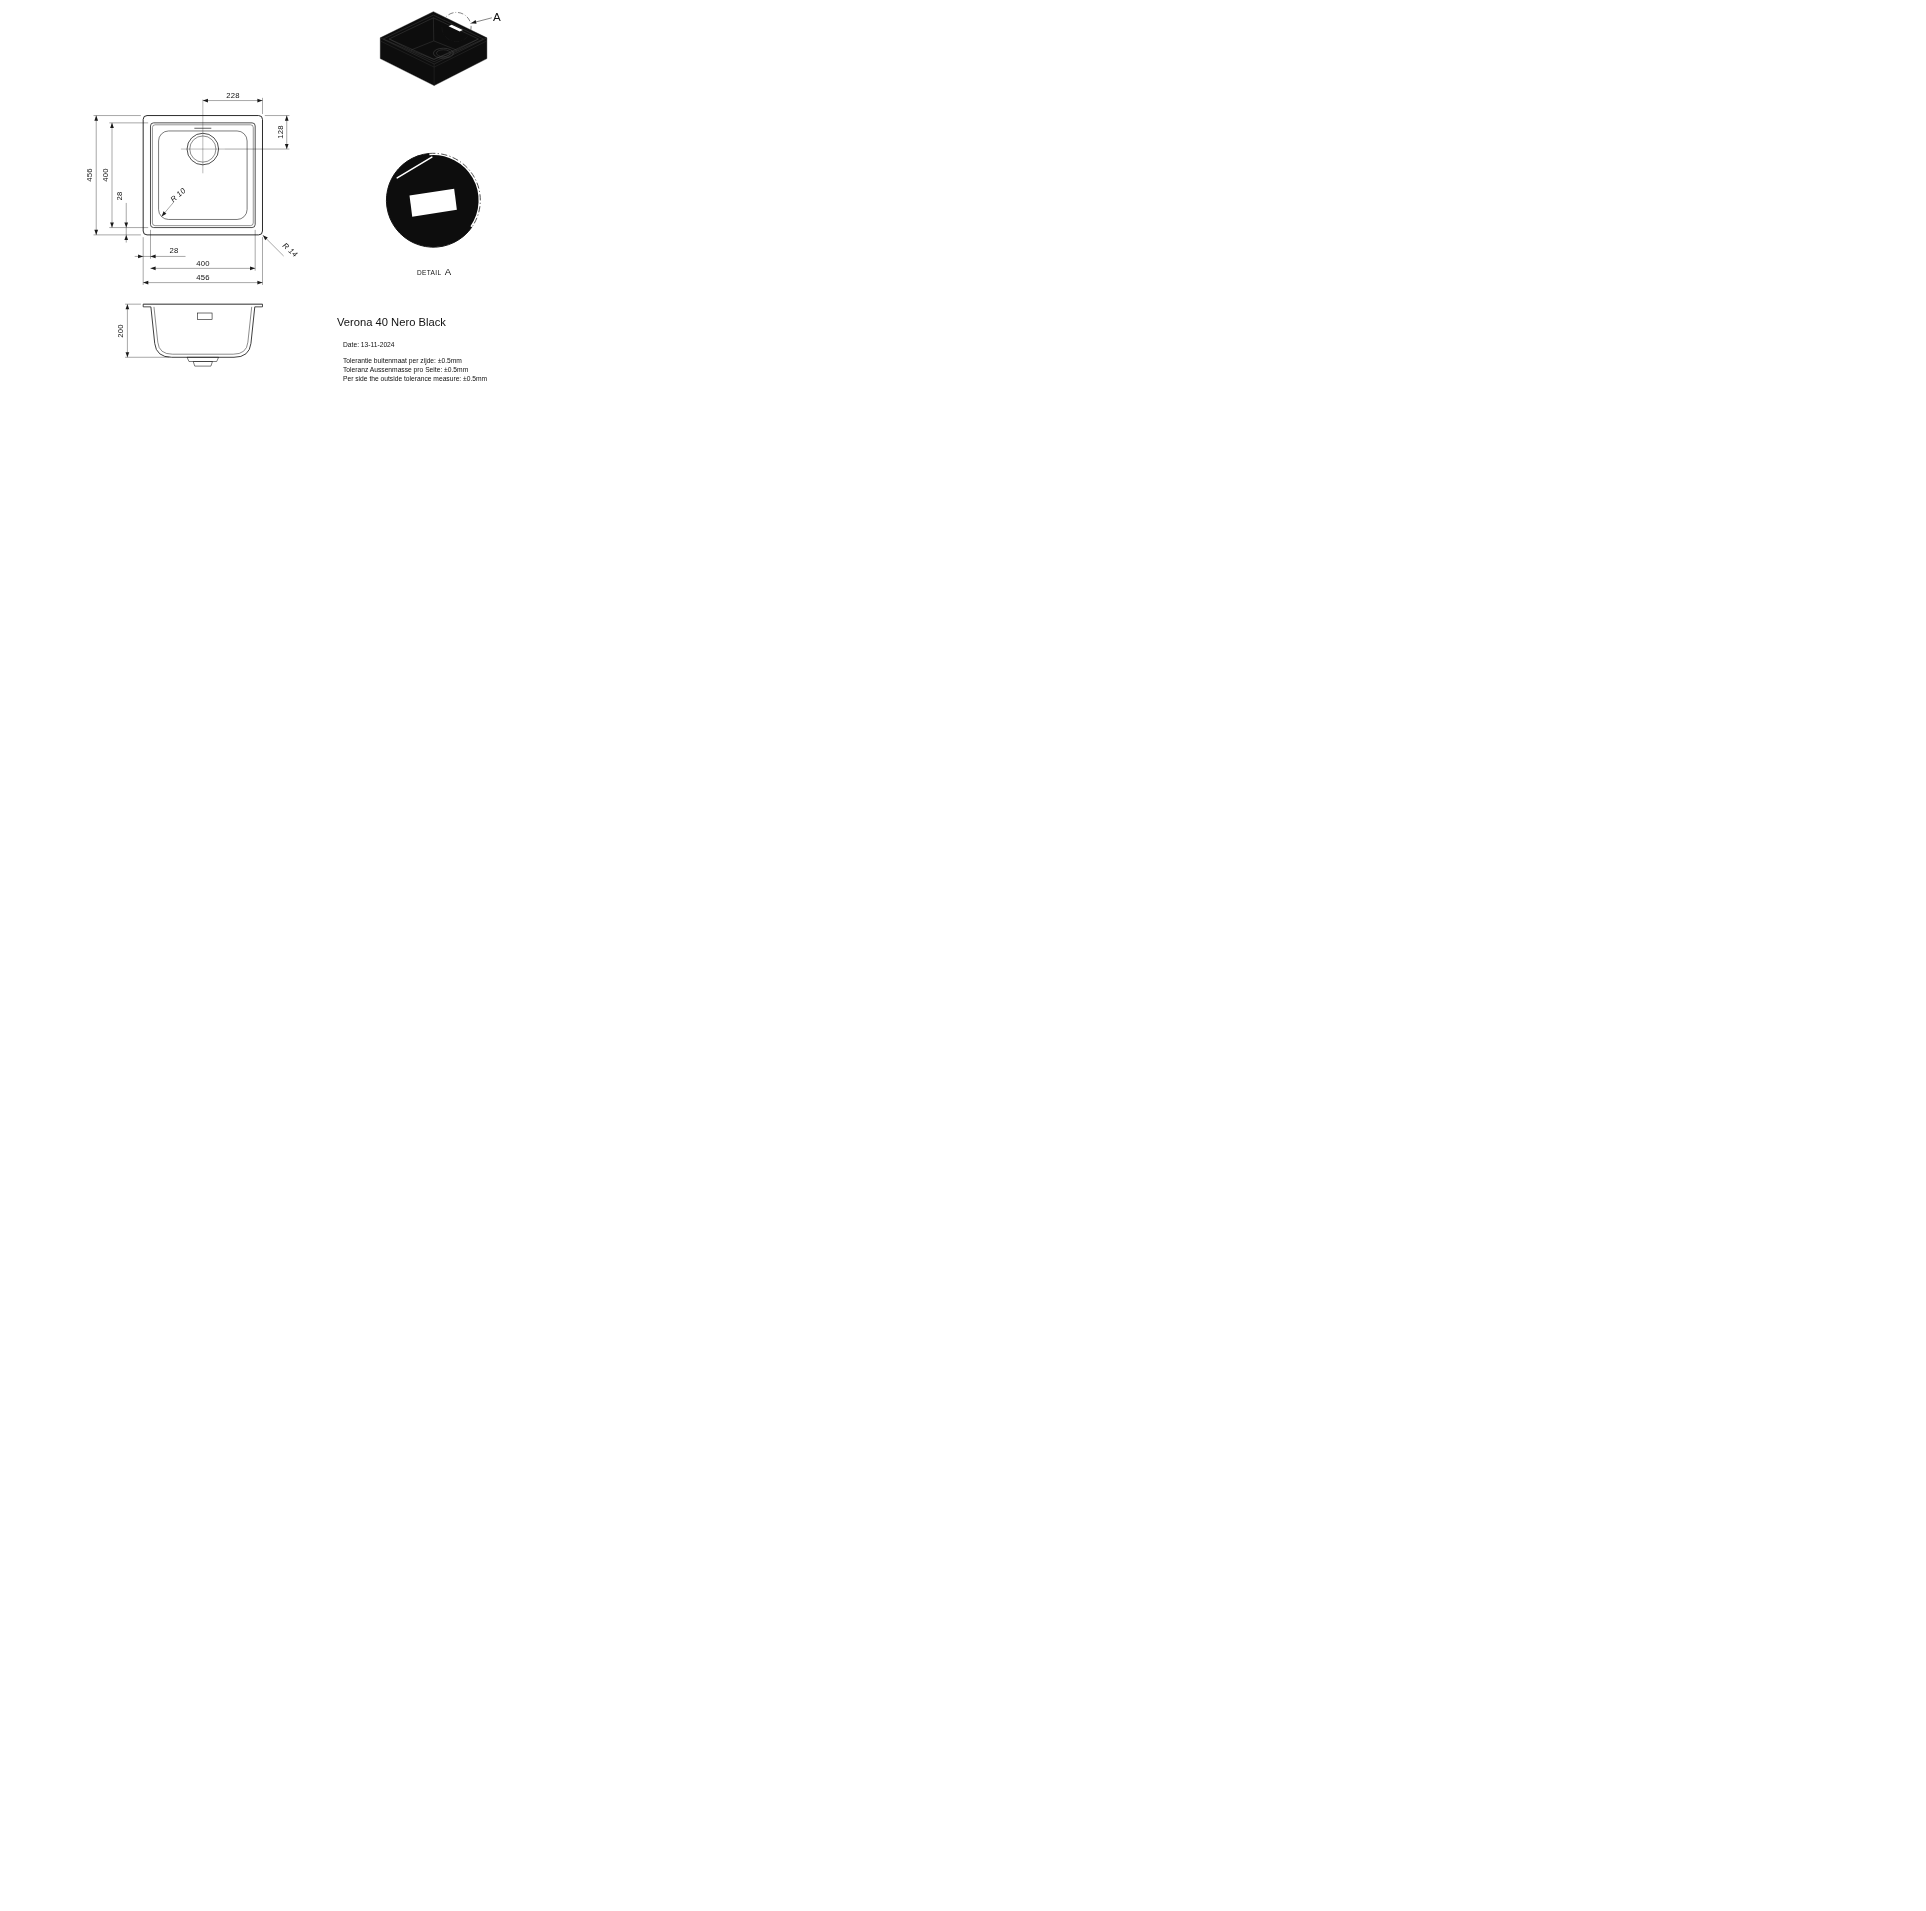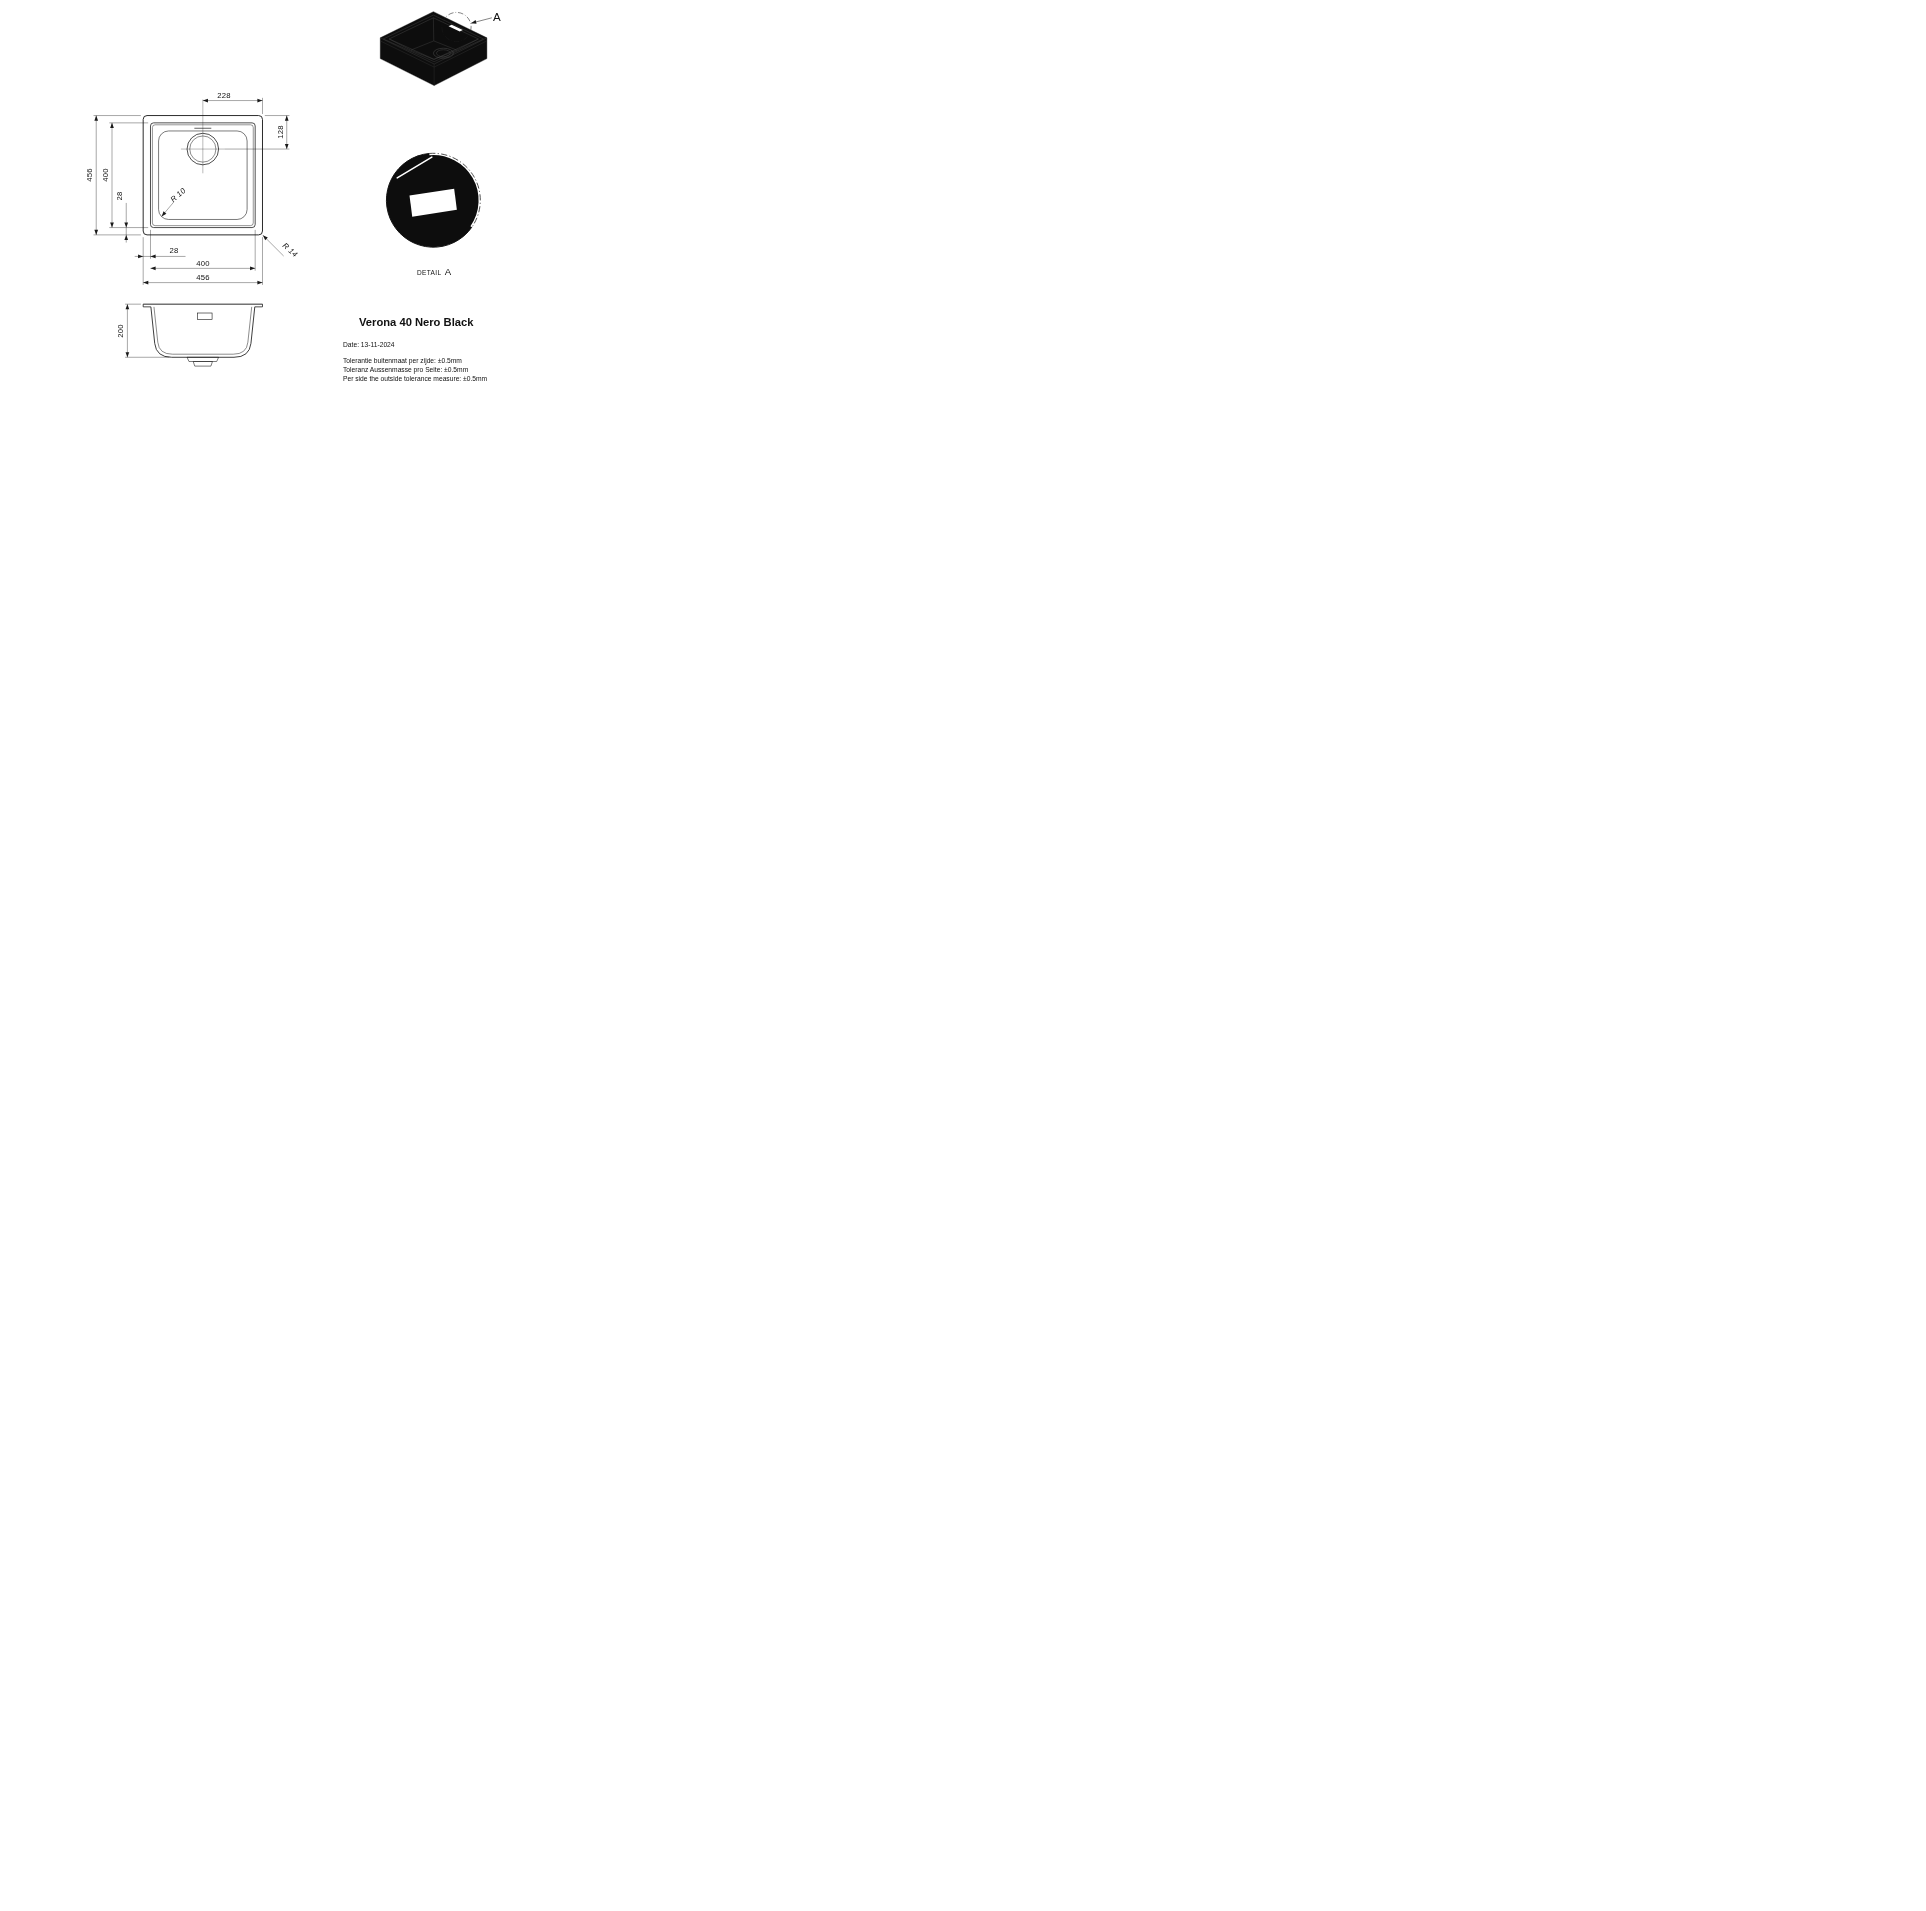--- a/index.html
+++ b/index.html
@@ -25,21 +25,21 @@
   .rot-r14{transform:translate(-50%,-50%) rotate(41deg);}
   .marker-a{font-size:11.6px;}
   .detail-caption{
     position:absolute;left:434px;top:271px;
     transform:translate(-50%,-50%);
     color:#111;white-space:nowrap;
     display:flex;align-items:baseline;gap:3.1px;
   }
   .detail-caption .d-word{font-size:6.5px;letter-spacing:0.4px;}
   .detail-caption .d-letter{font-size:9.6px;}
-  .titleblock{position:absolute;left:359px;top:316px;color:#111;font-weight:bold;}
+  .titleblock{position:absolute;left:337px;top:316px;color:#111;}
   .product-title{font-size:11.2px;}
   .date-line{position:absolute;left:343px;top:341px;font-size:6.7px;color:#111;}
   .tolerances{position:absolute;left:343px;top:357px;font-size:6.7px;line-height:8.9px;color:#111;}
 </style>
 </head>
 <body>
 
 <div id="canvas">
 
   <svg viewBox="0 0 1403 992" width="540" height="382">
@@ -135,21 +135,21 @@
     <g>
       <circle cx="1126" cy="520" r="122" fill="#0d0d0d"></circle>
       <path d="M1115.4,398.5 A122,122 0 0 1 1225.9,590" stroke="#ffffff" stroke-width="9" fill="none"></path>
       <path d="M1115.4,398.5 A122,122 0 0 1 1225.9,590" stroke="#1a1a1a" stroke-width="2" fill="none" stroke-dasharray="16 6 3 6"></path>
       <path d="M1225.9,590 A122,122 0 1 1 1115.4,398.5" stroke="#111111" stroke-width="2.5" fill="none"></path>
       <line x1="1032" y1="462" x2="1122" y2="408" stroke="#ffffff" stroke-width="4" stroke-linecap="round"></line>
       <polygon points="1064,508 1180,490 1187,545 1071,563" fill="#ffffff"></polygon>
     </g>
   </svg>
 
-  <div class="lbl" style="left:224px;top:95px;">228</div>
+  <div class="lbl" style="left:233px;top:95px;">228</div>
   <div class="lbl rot-90" style="left:280px;top:132px;">128</div>
   <div class="lbl rot-90" style="left:89px;top:175px;">456</div>
   <div class="lbl rot-90" style="left:105px;top:175px;">400</div>
   <div class="lbl rot-90" style="left:119px;top:196px;">28</div>
   <div class="lbl rad rot-r10" style="left:178px;top:195px;">R 10</div>
   <div class="lbl rad rot-r14" style="left:290px;top:250px;">R 14</div>
   <div class="lbl" style="left:174px;top:250px;">28</div>
   <div class="lbl" style="left:203px;top:263px;">400</div>
   <div class="lbl" style="left:203px;top:277px;">456</div>
   <div class="lbl rot-90" style="left:120px;top:331px;">200</div>

